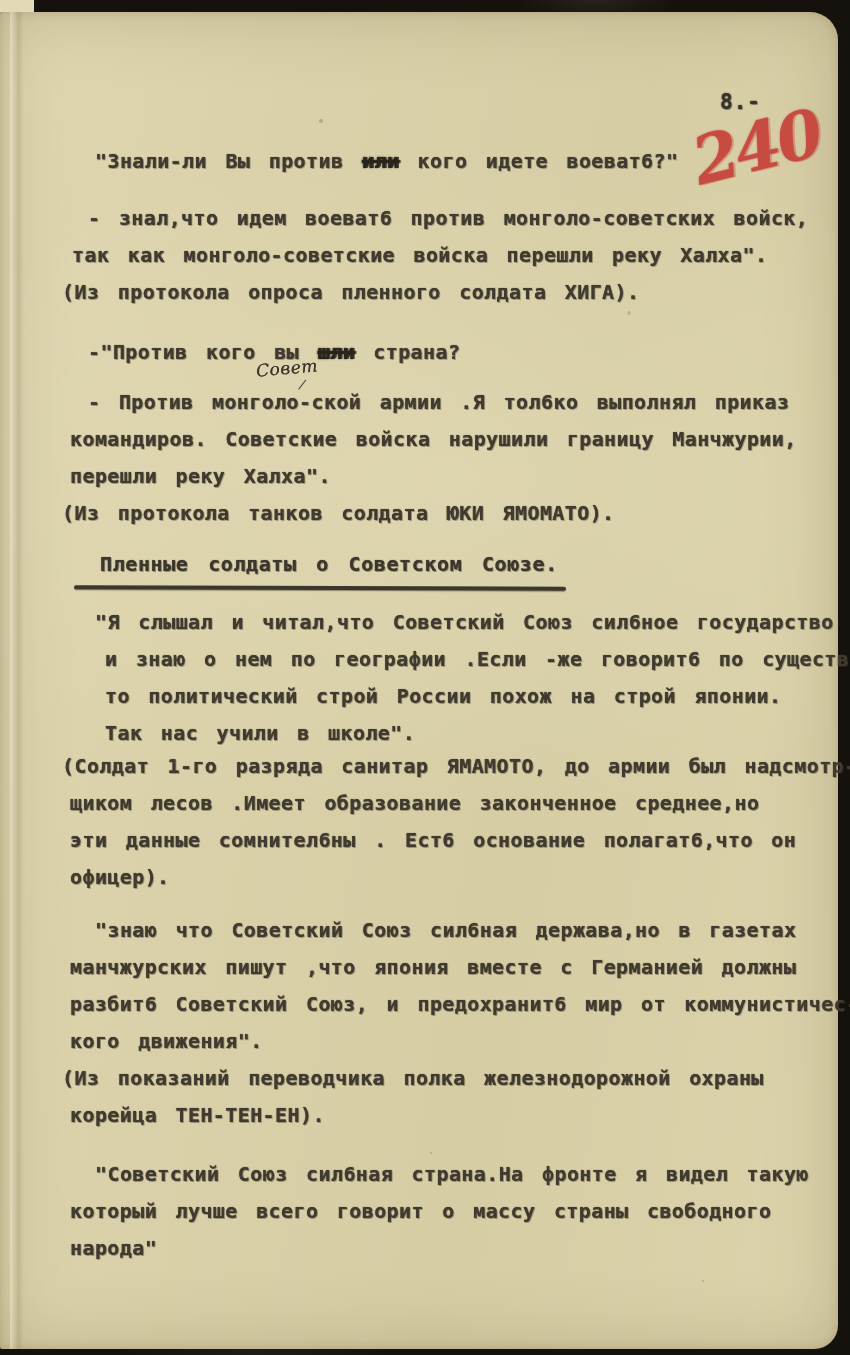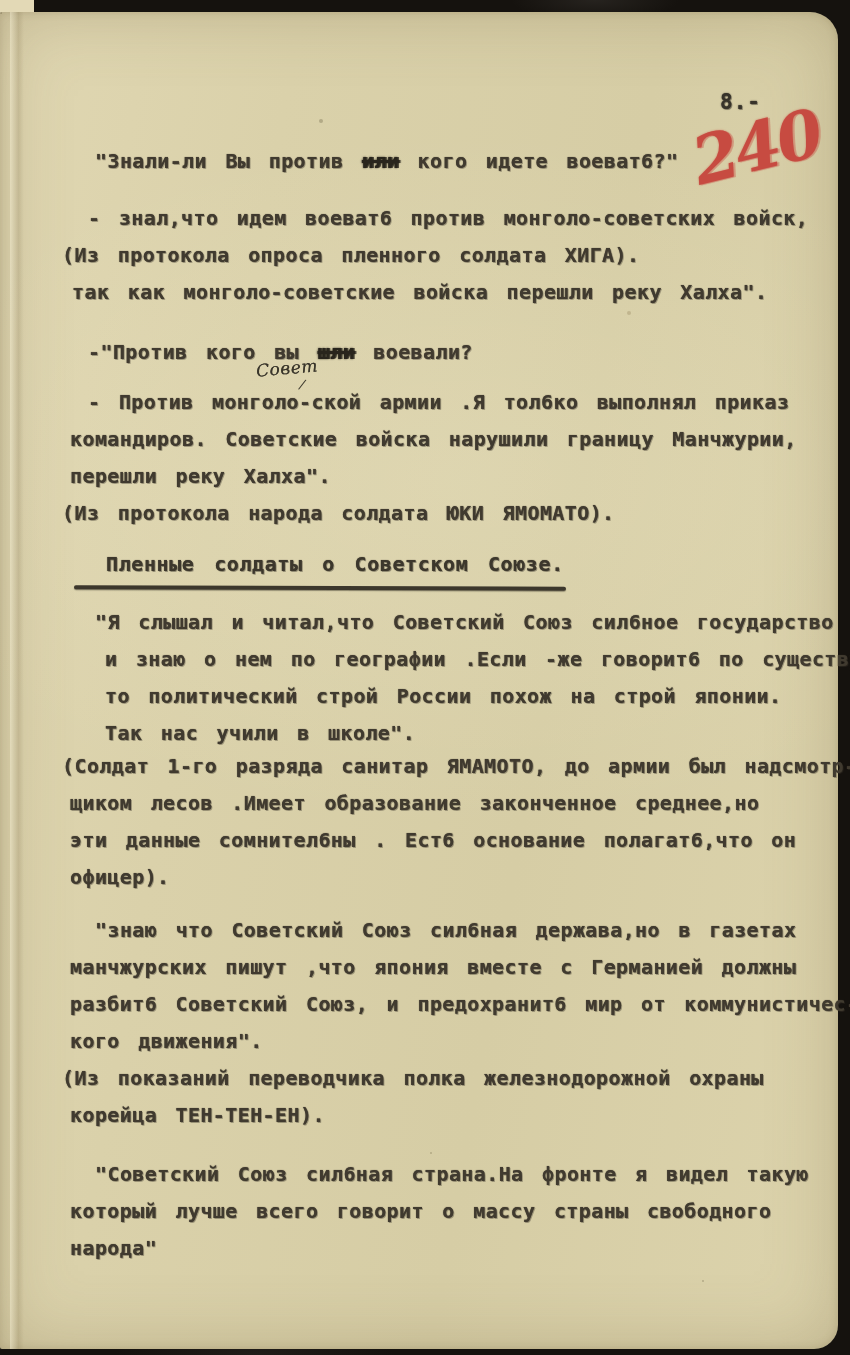--- a/index.html
+++ b/index.html
@@ -37,21 +37,21 @@
   .p0{padding-left:0;}
   .p8{padding-left:8px;}
   .p10{padding-left:10px;}
   .p26{padding-left:26px;}
   .p33{padding-left:33px;}
   .p43{padding-left:43px;}
   .overstruck{color:#29251d;
     text-shadow:0 0 2px rgba(41,37,29,.95), 1.5px 0 0 rgba(41,37,29,.8);
     text-decoration:line-through;text-decoration-thickness:3px;}
   
-  .heading{position:absolute;left:106px;top:540px;color:#3c372c;font-size:20px;
+  .heading{position:absolute;left:100px;top:540px;color:#3c372c;font-size:20px;
     font-weight:bold;letter-spacing:.6px;word-spacing:7px;white-space:nowrap;
     text-shadow:0 0 1px rgba(60,55,44,.9), 1px .5px 0 rgba(60,55,44,.4);}
   .heading-underline{position:absolute;left:74px;top:574px;width:492px;height:4px;
     background:#3c372c;border-radius:2px;transform:rotate(.15deg);
     box-shadow:0 1px 1px rgba(60,55,44,.5);}
   
   .page-num{position:absolute;left:720px;top:78px;color:#37332a;font-size:21px;
     font-weight:bold;letter-spacing:1px;
     text-shadow:0 0 1.5px rgba(55,51,42,.95), 1px 1px 0 rgba(55,51,42,.4);}
   
@@ -87,30 +87,30 @@
 <div class="page">
   <div class="page-crease"></div>
   <div class="specks"></div>
 
   <div class="page-num">8.-</div>
   <div class="stamp-red">240</div>
 
   <div class="blk" style="top:131px;">
     <div class="ln p33"><span>"Знали-ли Вы против </span><span class="overstruck">или</span><span> кого идете воеват6?"</span></div>
     <div class="ln p26" style="margin-top:20px;">- знал,что идем воеват6 против монголо-советских войск,</div>
+    <div class="ln p10">так как монголо-советские войска перешли реку Халха".</div>
     <div class="ln p0">(Из протокола опроса пленного солдата ХИГА).</div>
-    <div class="ln p10">так как монголо-советские войска перешли реку Халха".</div>
   </div>
 
   <div class="blk" style="top:322px;">
-    <div class="ln p26"><span>-"Против кого вы </span><span class="overstruck">шли</span><span> воевали?</span></div>
+    <div class="ln p26"><span>-"Против кого вы </span><span class="overstruck">шли</span><span> страна?</span></div>
     <div class="ln p26" style="margin-top:13px;">- Против монголо-ской армии .Я тол6ко выполнял приказ</div>
     <div class="ln p8">командиров. Советские войска нарушили границу Манчжурии,</div>
     <div class="ln p8">перешли реку Халха".</div>
-    <div class="ln p0">(Из протокола народа солдата ЮКИ ЯМОМАТО).</div>
+    <div class="ln p0">(Из протокола танков солдата ЮКИ ЯМОМАТО).</div>
   </div>
 
   <div class="hand-insert">Совет</div>
   <div class="hand-caret">/</div>
 
   <div class="heading">Пленные солдаты о Советском Союзе.</div>
   <div class="heading-underline"></div>
 
   <div class="blk" style="top:592px;">
     <div class="ln p33">"Я слышал и читал,что Советский Союз сил6ное государство</div>

